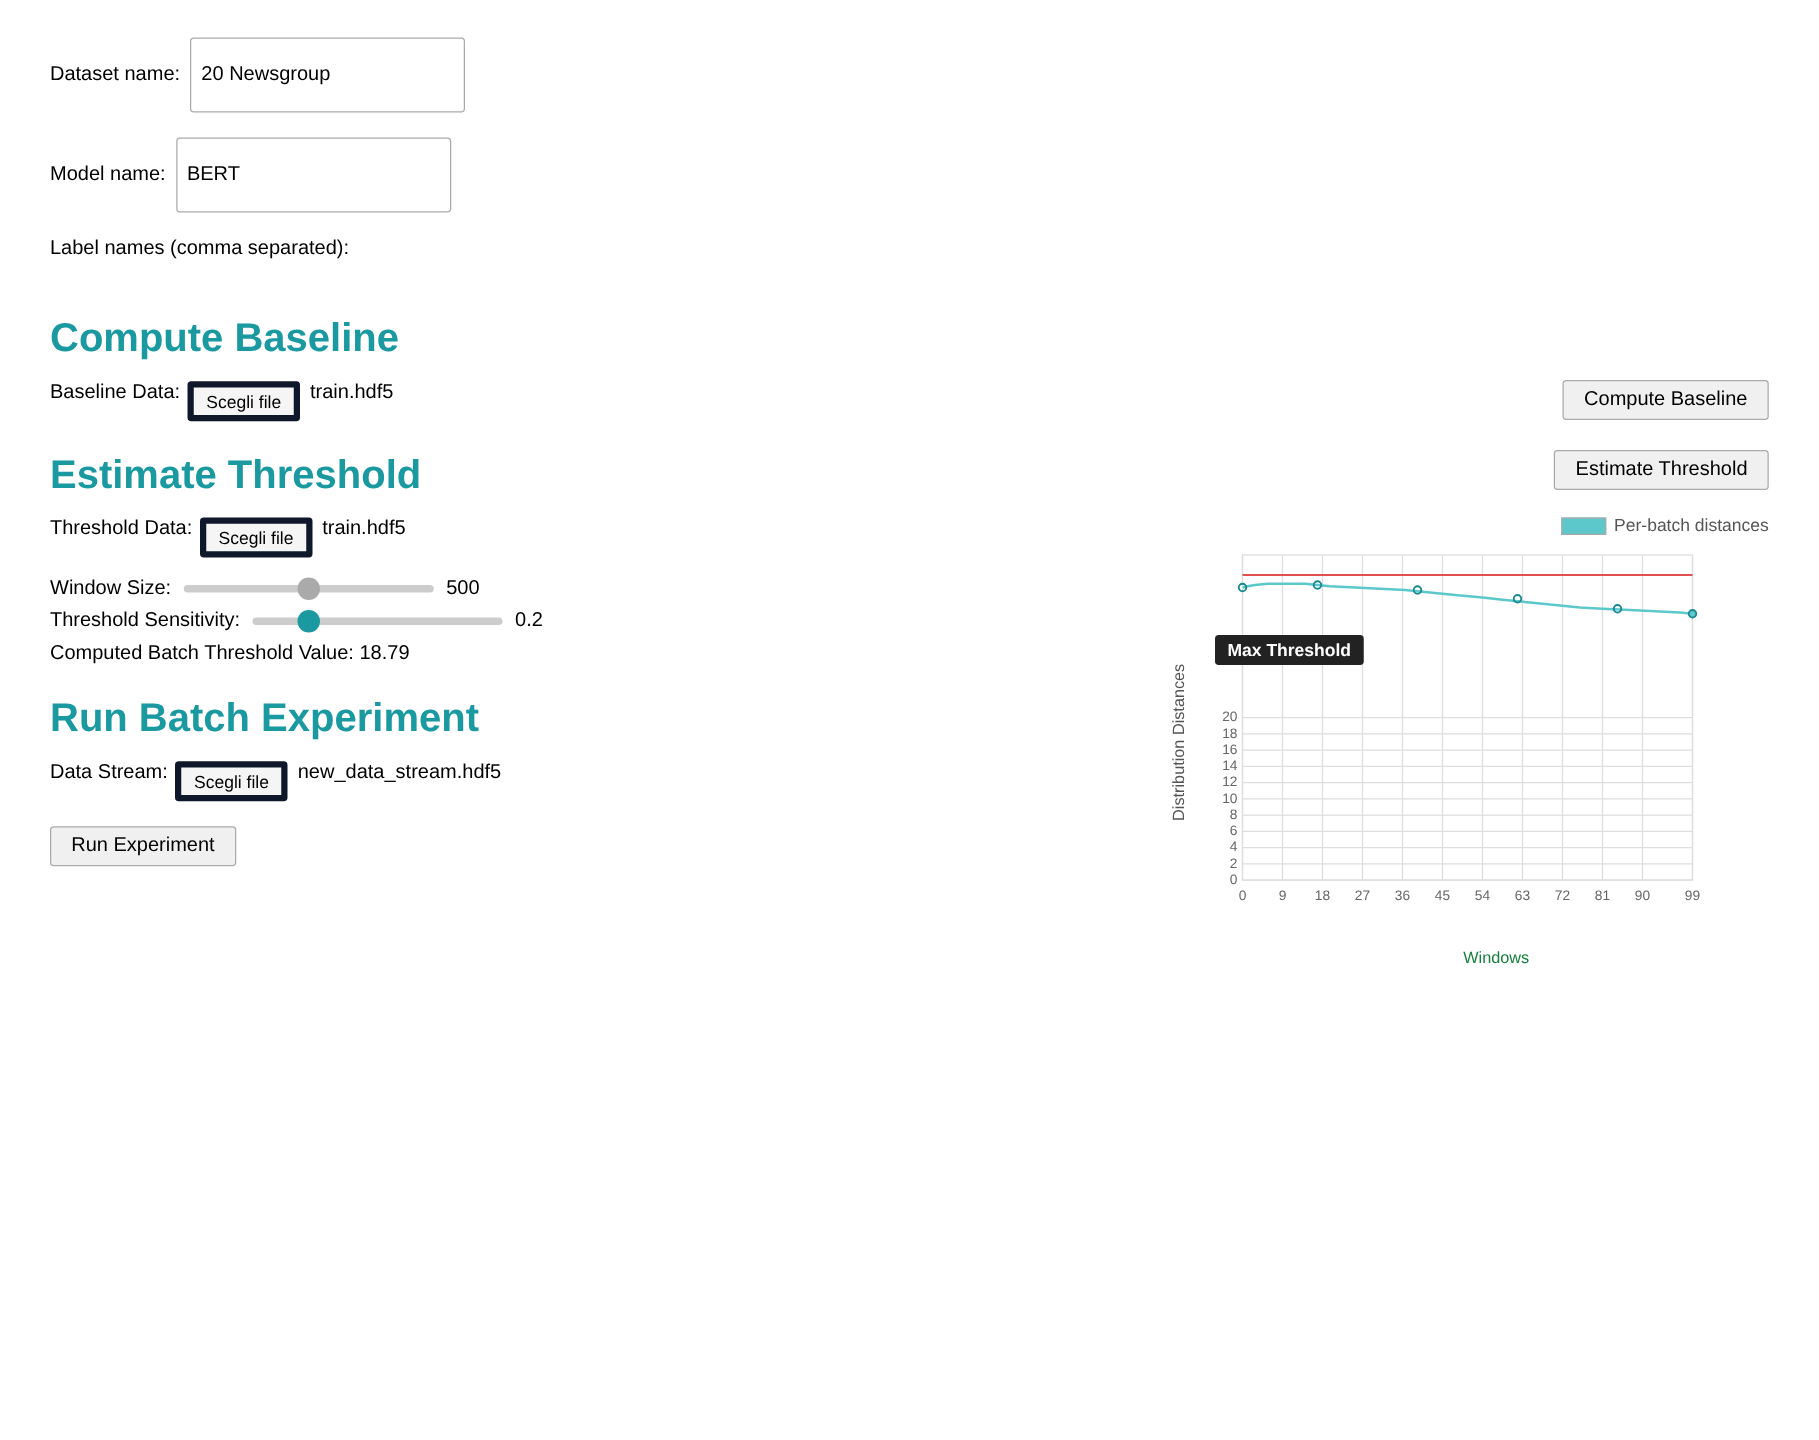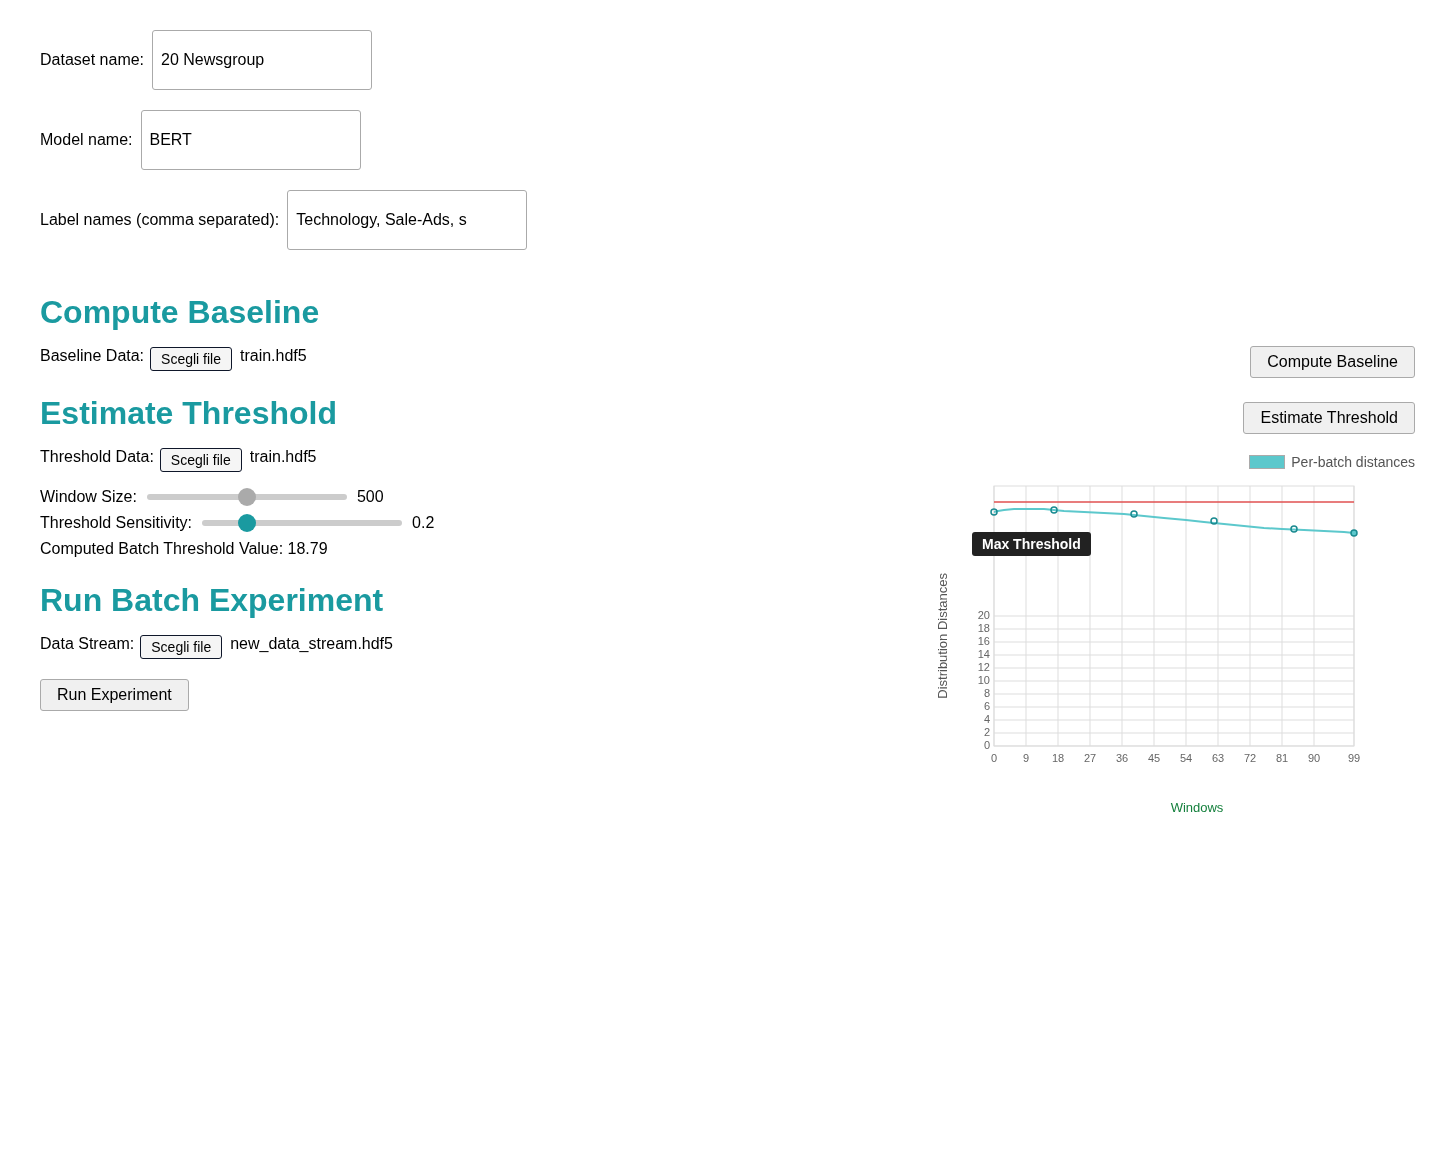--- a/index.html
+++ b/index.html
@@ -51,21 +51,21 @@
     .file-row {
       display: flex;
       align-items: flex-start;
       margin-bottom: 16px;
     }
     .file-label {
       font-size: 16px;
       margin-right: 6px;
     }
     .file-button {
-      border: 1px solid #0f172a;
+      border: 5px solid #0f172a;
       background: #f5f5f5;
       padding: 3px 10px;
       font-size: 14px;
       cursor: pointer;
       border-radius: 3px;
       margin-right: 8px;
     }
     .file-name {
       font-size: 16px;
       color: #000;
@@ -127,21 +127,21 @@
       font-size: 16px;
       margin-bottom: 16px;
     }
     .chart-area {
       width: 480px;
       margin-top: 20px;
       position: relative;
     }
     .chart-legend {
       display: flex;
-      align-items: center;
+      align-items: flex-end;
       justify-content: flex-end;
       margin-bottom: 6px;
       font-size: 14px;
       color: #555;
     }
     .legend-color {
       width: 36px;
       height: 14px;
       background: #5cc8cc;
       border: 1px solid #aaa;
@@ -167,21 +167,21 @@
       display: block;
     }
     .tooltip-box {
       position: absolute;
       background: #222;
       color: #fff;
       padding: 4px 10px;
       font-size: 14px;
       font-weight: bold;
       border-radius: 3px;
-      top: 56px;
+      top: 74px;
       left: 18px;
       pointer-events: none;
     }
     .x-axis-label {
       text-align: center;
       font-size: 13px;
       color: #15803d;
       margin-top: 4px;
     }
     .separator {
@@ -194,21 +194,20 @@
 <div class="form-row">
   <span class="form-label">Dataset name:</span>
   <input class="form-input" type="text" style="width: 220px;" value="20 Newsgroup">
 </div>
 <div class="form-row">
   <span class="form-label">Model name:</span>
   <input class="form-input" type="text" style="width: 220px;" value="BERT">
 </div>
 <div class="form-row">
   <span class="form-label">Label names (comma separated):</span>
-  <input class="form-input" type="text" style="width: 240px;" value="Technology, Sale-Ads, s">
 </div>
 
 <div class="main-layout">
   <div class="left-panel">
 
     <h2 class="section-title">Compute Baseline</h2>
     <div class="file-row">
       <span class="file-label">Baseline Data:</span>
       <button class="file-button">Scegli file</button>
       <span class="file-name">train.hdf5</span>

